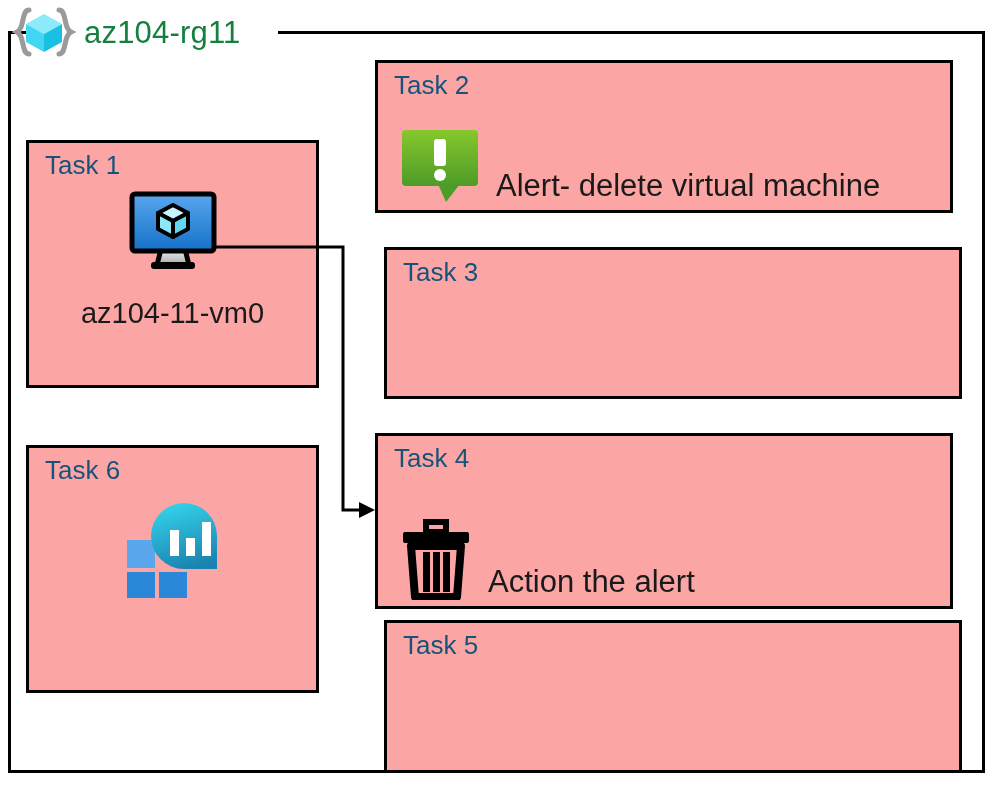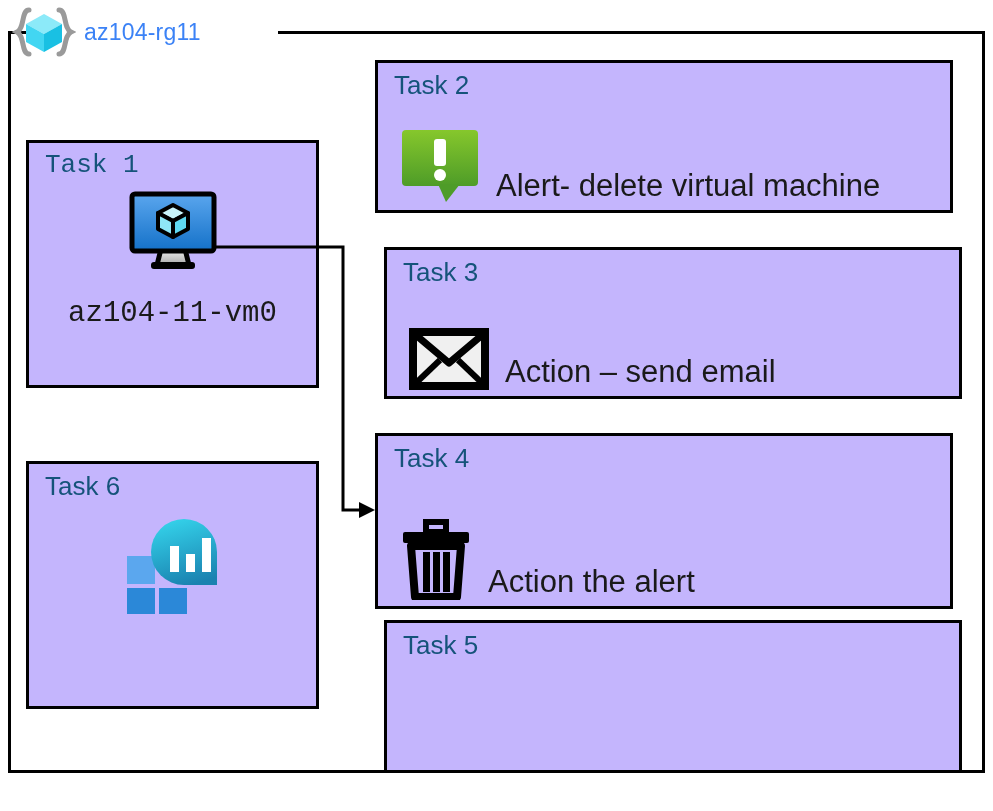--- a/index.html
+++ b/index.html
@@ -37,32 +37,32 @@
   #rg-header {
     position: absolute;
     left: 12px;
     top: 6px;
     height: 52px;
     display: flex;
     align-items: center;
     gap: 8px;
   }
   #rg-title {
-    font-size: 23px;
-    color: #3b82f6;
+    font-size: 31px;
+    color: #15803d;
     letter-spacing: 0.2px;
     white-space: nowrap;
     line-height: 1;
   }
 
   
   .task-card {
     position: absolute;
     box-sizing: border-box;
-    background: #c4b5fd;
+    background: #fca5a5;
     border: 3px solid #000000;
   }
   .task-label {
     position: absolute;
     left: 16px;
     top: 8px;
     font-size: 26px;
     color: #15537a;
     line-height: 1.15;
     white-space: nowrap;
@@ -133,21 +133,21 @@
       <path d="M47 4 C55 4, 51 22, 59 26 C51 30, 55 48, 47 48" fill="none" stroke="#9a9a9a" stroke-width="5" stroke-linecap="round"></path>
 
       <polygon points="32,8 50,18 32,28 14,18" fill="#8ceaf9"></polygon>
       <polygon points="14,18 32,28 32,46 14,36" fill="#42d6f2"></polygon>
       <polygon points="50,18 50,36 32,46 32,28" fill="#19c0e3"></polygon>
     </svg>
   </span>
   <span id="rg-title">az104-rg11</span>
 </div>
 
-<div class="task-card card-v" style="left:26px; top:140px; width:293px; height:248px;font-family:Liberation Mono, monospace;">
+<div class="task-card card-v" style="left:26px; top:140px; width:293px; height:248px;">
   <div class="task-label">Task 1</div>
   <div class="card-body">
     <span class="icon-slot">
       <svg width="96" height="86" viewBox="0 0 96 86" aria-hidden="true">
         <defs>
           <linearGradient id="vmScreen" x1="0" y1="0" x2="0" y2="1">
             <stop offset="0%" stop-color="#5aa6ee"></stop>
             <stop offset="100%" stop-color="#1471c8"></stop>
           </linearGradient>
           <linearGradient id="vmStand" x1="0" y1="0" x2="0" y2="1">
@@ -163,21 +163,21 @@
 
         <polygon points="48,16 63,24 48,32 33,24" fill="#c9f4fb" stroke="#000" stroke-width="4" stroke-linejoin="round"></polygon>
         <polygon points="33,24 48,32 48,48 33,40" fill="#8fe6f7" stroke="#000" stroke-width="4" stroke-linejoin="round"></polygon>
         <polygon points="63,24 63,40 48,48 48,32" fill="#5fd9f2" stroke="#000" stroke-width="4" stroke-linejoin="round"></polygon>
       </svg>
     </span>
     <span class="card-text">az104-11-vm0</span>
   </div>
 </div>
 
-<div class="task-card card-v" style="left:26px; top:461px; width:293px; height:248px;">
+<div class="task-card card-v" style="left:26px; top:445px; width:293px; height:248px;">
   <div class="task-label">Task 6</div>
   <div class="card-body">
     <span class="icon-slot">
       <svg width="104" height="104" viewBox="0 0 104 104" aria-hidden="true">
         <defs>
           <linearGradient id="logCircle" x1="0.3" y1="0" x2="0.6" y2="1">
             <stop offset="0%" stop-color="#34d2ea"></stop>
             <stop offset="100%" stop-color="#1a82b0"></stop>
           </linearGradient>
         </defs>
@@ -212,31 +212,20 @@
         <rect x="34" y="11" width="12" height="27" rx="3" fill="#ffffff"></rect>
         <circle cx="40" cy="47" r="6" fill="#ffffff"></circle>
       </svg>
     </span>
     <span class="card-text">Alert- delete virtual machine</span>
   </div>
 </div>
 
 <div class="task-card card-h" style="left:384px; top:247px; width:578px; height:152px;">
   <div class="task-label">Task 3</div>
-  <div class="card-body">
-    <span class="icon-slot">
-      <svg width="80" height="62" viewBox="0 0 80 62" aria-hidden="true">
-        <rect x="4" y="4" width="72" height="54" fill="#f0f0f0" stroke="#000" stroke-width="8"></rect>
-        <path d="M8 8 L40 35 L72 8" fill="none" stroke="#000" stroke-width="7" stroke-linejoin="round"></path>
-        <path d="M8 54 L31 32" fill="none" stroke="#000" stroke-width="6"></path>
-        <path d="M72 54 L49 32" fill="none" stroke="#000" stroke-width="6"></path>
-      </svg>
-    </span>
-    <span class="card-text">Action – send email</span>
-  </div>
 </div>
 
 <div class="task-card card-h" style="left:375px; top:433px; width:578px; height:176px;">
   <div class="task-label">Task 4</div>
   <div class="card-body">
     <span class="icon-slot">
       <svg width="72" height="82" viewBox="0 0 72 82" aria-hidden="true">
 
         <path d="M26 4 L46 4 L46 14 L26 14 Z" fill="none" stroke="#000" stroke-width="6"></path>
 

